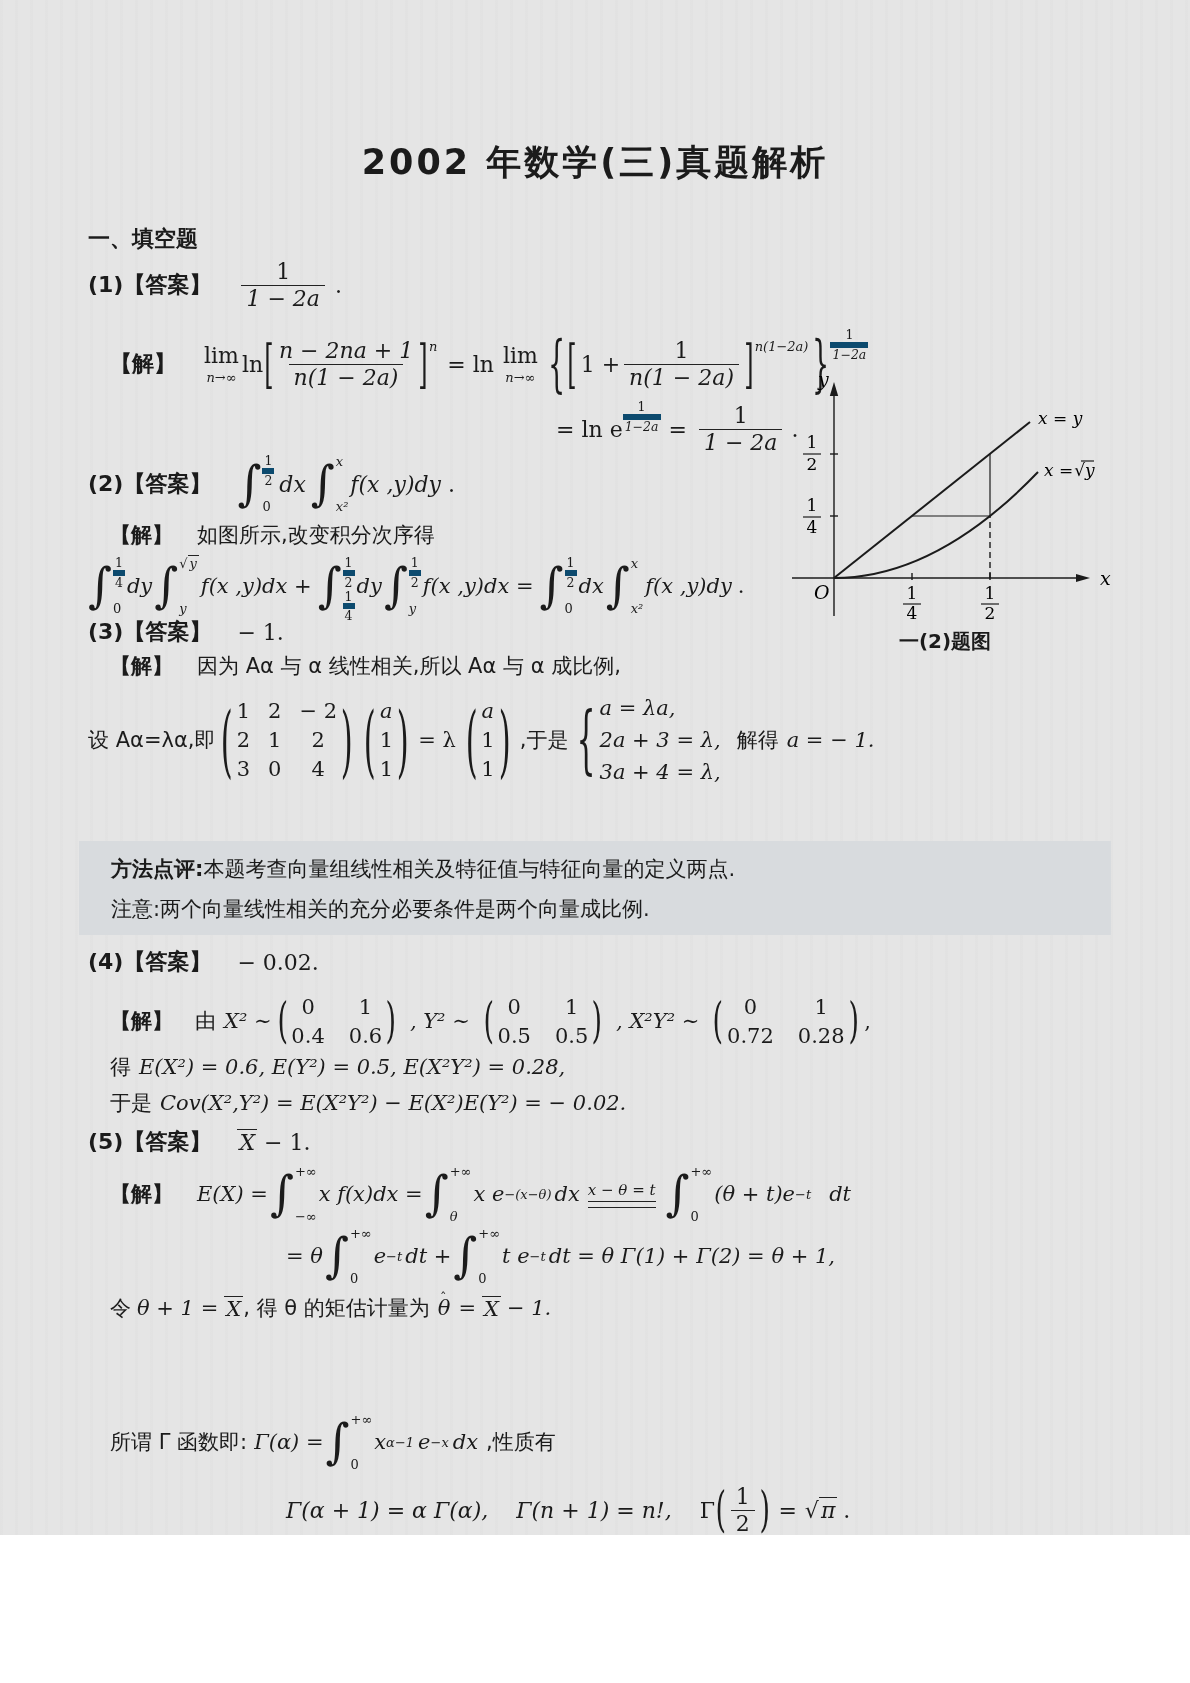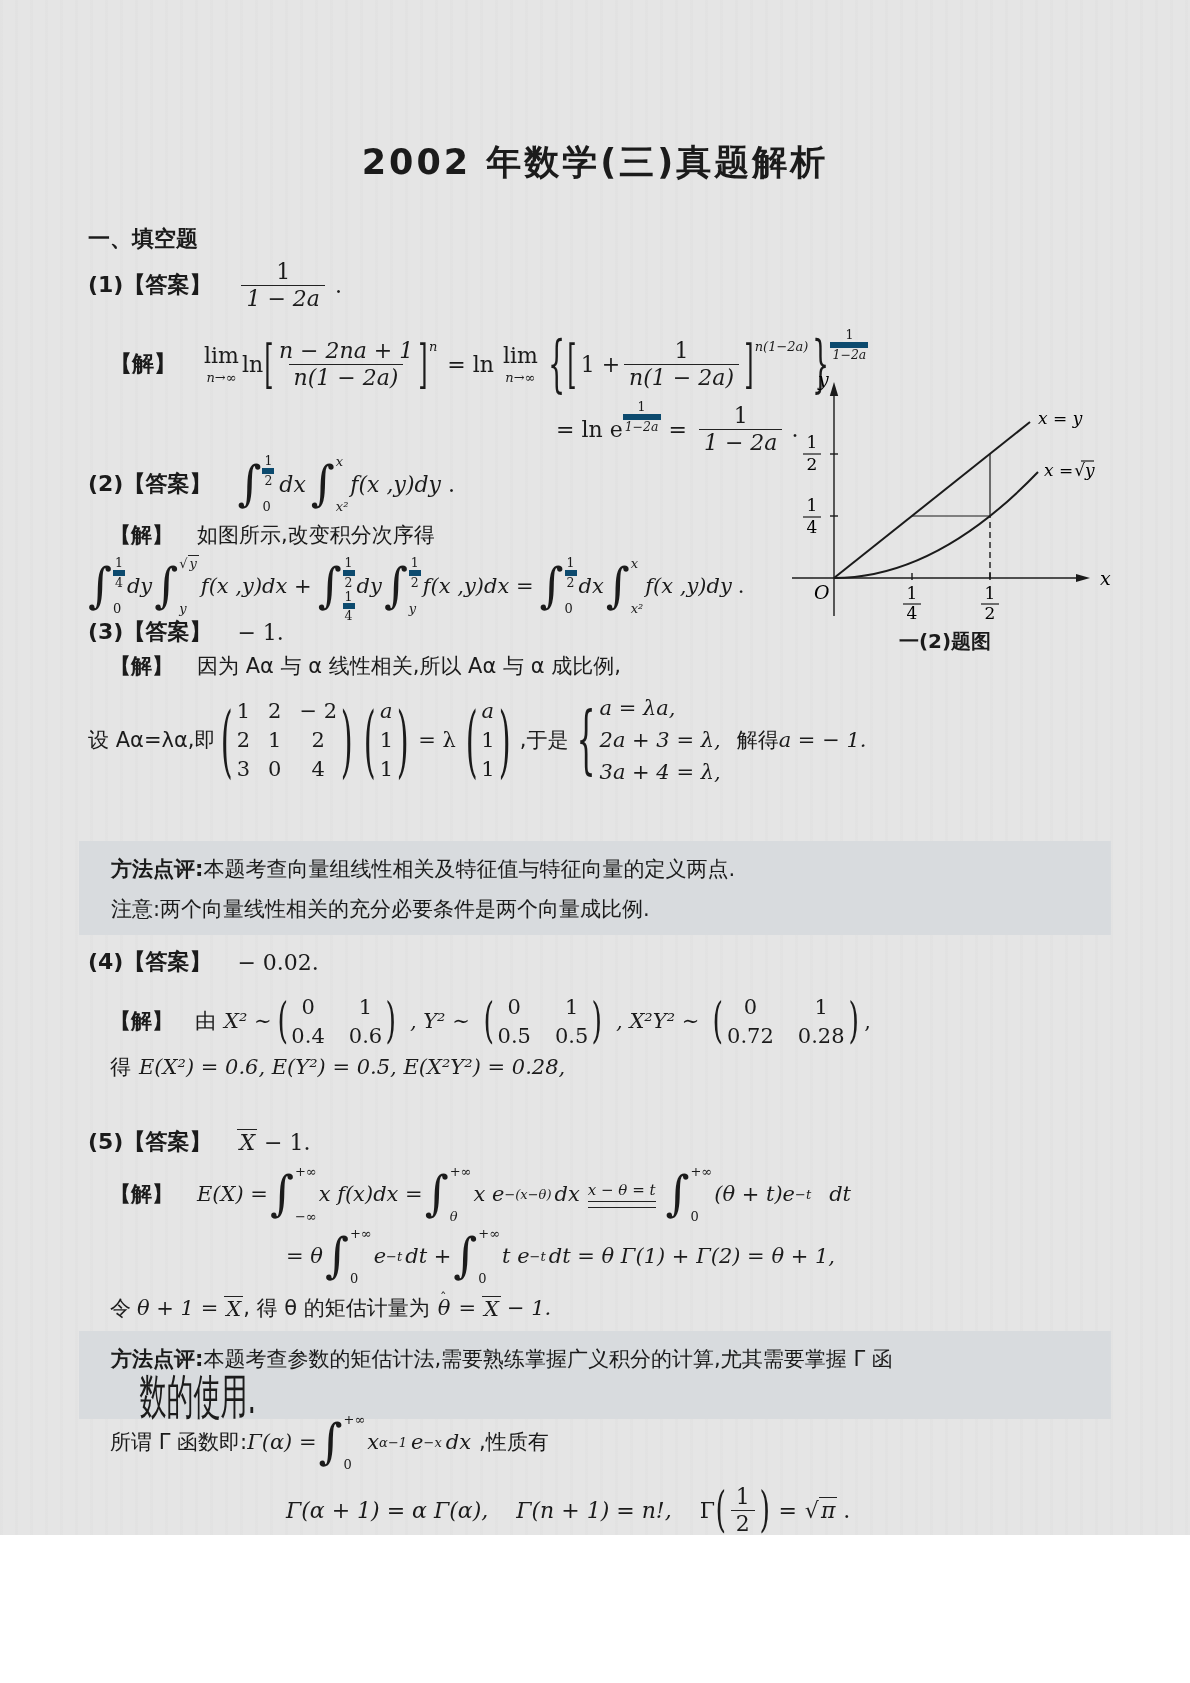--- a/index.html
+++ b/index.html
@@ -321,21 +321,21 @@
     <span class="cn" style="margin:0 4px">,于是</span>
     <span class="cases">
       <span class="d c3">{</span>
       <span class="list">
         <span>a = λa,</span>
         <span>2a + 3 = λ,</span>
         <span>3a + 4 = λ,</span>
       </span>
     </span>
     <span class="cn" style="margin-left:12px">解得</span>
-    <span class="m" style="">a = − 1.</span>
+    <span class="m" style="margin-left:8px">a = − 1.</span>
   </div>
 
   <div class="note" style="top:841px;height:94px">
     <div class="p1 cn"><span class="b">方法点评:</span><span>本题考查向量组线性相关及特征值与特征向量的定义两点.</span></div>
     <div class="cn" style="padding:0 24px 0 32px">注意:两个向量线性相关的充分必要条件是两个向量成比例.</div>
   </div>
 
   <div class="row" style="top:947px;left:88px;font-size:22px">
     <span class="cn b">(4)【答案】</span>
     <span style="margin-left:26px">− 0.02.</span>
@@ -378,20 +378,24 @@
       <span class="d p2">)</span>
     </span>
     <span>,</span>
   </div>
 
   <div class="row" style="top:1053px;left:110px;font-size:21px">
     <span class="cn">得</span>
     <span class="m" style="margin-left:8px">E(X²) = 0.6,   E(Y²) = 0.5,   E(X²Y²) = 0.28,</span>
   </div>
 
+  <div class="row" style="top:1089px;left:110px;font-size:21px">
+    <span class="cn">于是</span>
+    <span class="m" style="margin-left:8px">Cov(X²,Y²) = E(X²Y²) − E(X²)E(Y²) = − 0.02.</span>
+  </div>
 
   <div class="row" style="top:1121px;left:88px;height:42px;font-size:22px">
     <span class="cn b">(5)【答案】</span>
     <span class="ovl" style="margin-left:26px">X</span>
     <span style="margin-left:7px">− 1.</span>
   </div>
 
   <div class="row" style="top:1157px;left:110px;height:74px;font-size:21px">
     <span class="cn b">【解】</span>
     <span class="m" style="margin-left:24px">E(X) =</span>
@@ -457,28 +461,24 @@
     <span class="cn">令</span>
     <span class="m" style="margin:0 6px">θ + 1 =</span>
     <span class="ovl">X</span>
     <span class="cn">, 得 θ 的矩估计量为</span>
     <span class="hatw" style="margin-left:8px"><span class="hatmk">ˆ</span><span>θ</span></span>
     <span style="margin:0 6px">=</span>
     <span class="ovl">X</span>
     <span class="m" style="margin-left:6px">− 1.</span>
   </div>
 
-  <div class="note" style="top:1331px;height:88px">
-    <div class="p1 cn"><span class="b">方法点评:</span><span>本题考查参数的矩估计法,需要熟练掌握广义积分的计算,尤其需要掌握 Γ 函</span></div>
-    <div class="p2 cn">数的使用.</div>
-  </div>
 
   <div class="row" style="top:1406px;left:110px;height:72px;font-size:21px">
     <span class="cn">所谓 Γ 函数即:</span>
-    <span class="m" style="margin-left:0">Γ(α) =</span>
+    <span class="m" style="margin-left:7px">Γ(α) =</span>
     <span class="int">
       <span class="isym">∫</span>
       <span class="ilims">
         <span>+∞</span>
         <span>0</span>
       </span>
     </span>
     <span class="m">x</span>
       <span class="sup m">α−1</span>
     <span class="m" style="margin-left:4px">e</span>

